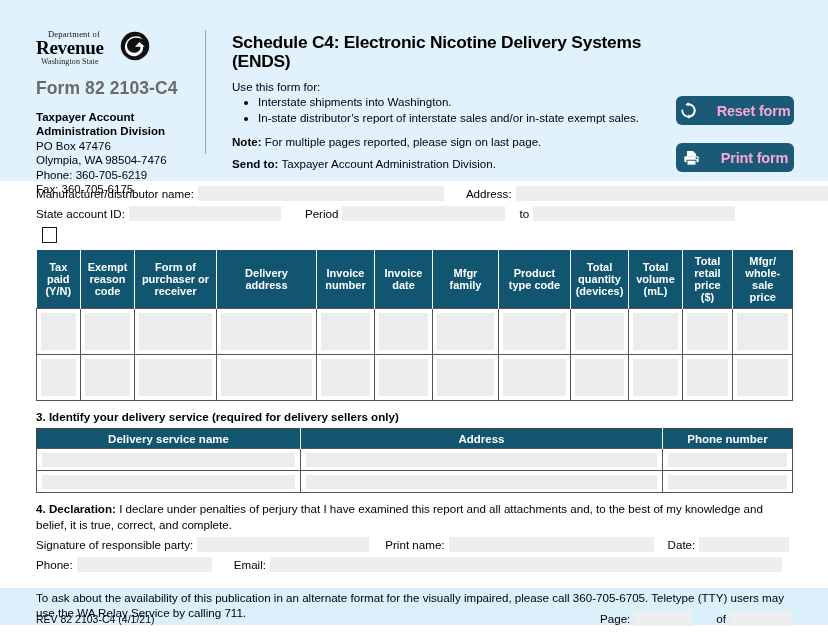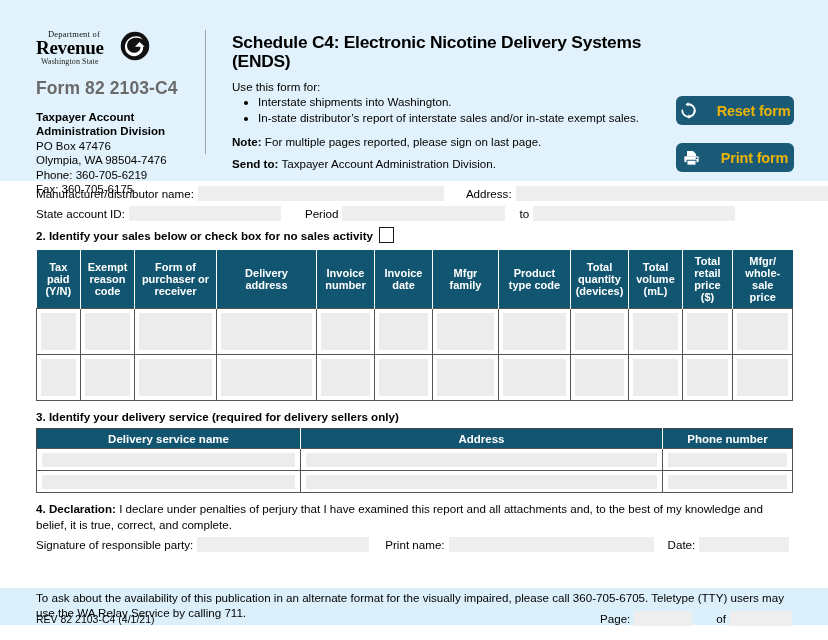--- a/index.html
+++ b/index.html
@@ -131,21 +131,21 @@
   }
 
   .btn-col {
     position: absolute;
     right: 34px;
     top: 96px;
     width: 118px;
   }
   .form-btn {
     background: #1a5a77;
-    color: #eab308;
+    color: #f9a8d4;
     border: none;
     border-radius: 6px;
     width: 118px;
     height: 29px;
     display: flex;
     align-items: center;
     justify-content: center;
     gap: 20px;
     font-family: "Liberation Sans", sans-serif;
     font-size: 14.5px;
@@ -394,21 +394,20 @@
   <div class="field-row">
     <span class="flabel">State account ID:</span>
     <span class="finput" style="width:152px"></span>
     <span class="flabel" style="margin-left:24px">Period</span>
     <span class="finput" style="width:163px"></span>
     <span class="flabel" style="margin-left:14px">to</span>
     <span class="finput" style="width:202px"></span>
   </div>
 
   <div class="sec2-row">
-    <span>2. Identify your sales below or check box for no sales activity</span>
     <span class="checkbox"></span>
   </div>
 
   <table class="main-table">
     <colgroup>
       <col style="width:44px">
         <col style="width:54px">
         <col style="width:82px">
         <col style="width:100px">
       <col style="width:58px">
@@ -561,20 +560,26 @@
 
   <div class="field-row">
     <span class="flabel">Signature of responsible party:</span>
     <span class="finput" style="width:172px"></span>
     <span class="flabel" style="margin-left:16px">Print name:</span>
     <span class="finput" style="width:205px"></span>
     <span class="flabel" style="margin-left:14px">Date:</span>
     <span class="finput" style="width:90px"></span>
   </div>
 
+  <div class="field-row">
+    <span class="flabel">Phone:</span>
+    <span class="finput" style="width:135px"></span>
+    <span class="flabel" style="margin-left:22px">Email:</span>
+    <span class="finput" style="width:512px"></span>
+  </div>
 </div>
 
 <div class="footer-note">To ask about the availability of this publication in an alternate format for the visually impaired, please call 360-705-6705. Teletype (TTY) users may use the WA Relay Service by calling 711.</div>
 
 <div class="footer-bottom">
   <span class="rev-id">REV 82 2103-C4  (4/1/21)</span>
   <span class="page-group">
     <span class="flabel">Page:</span>
     <span class="finput" style="width:58px"></span>
     <span class="flabel" style="margin-left:24px">of</span>

